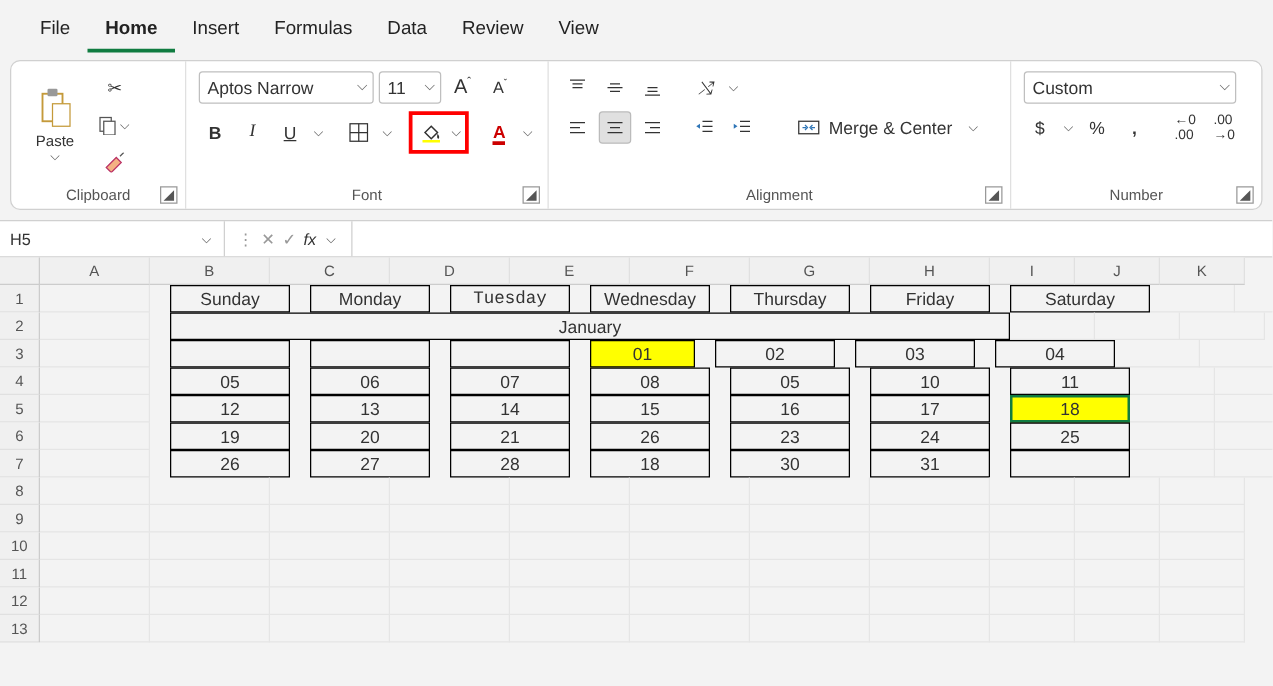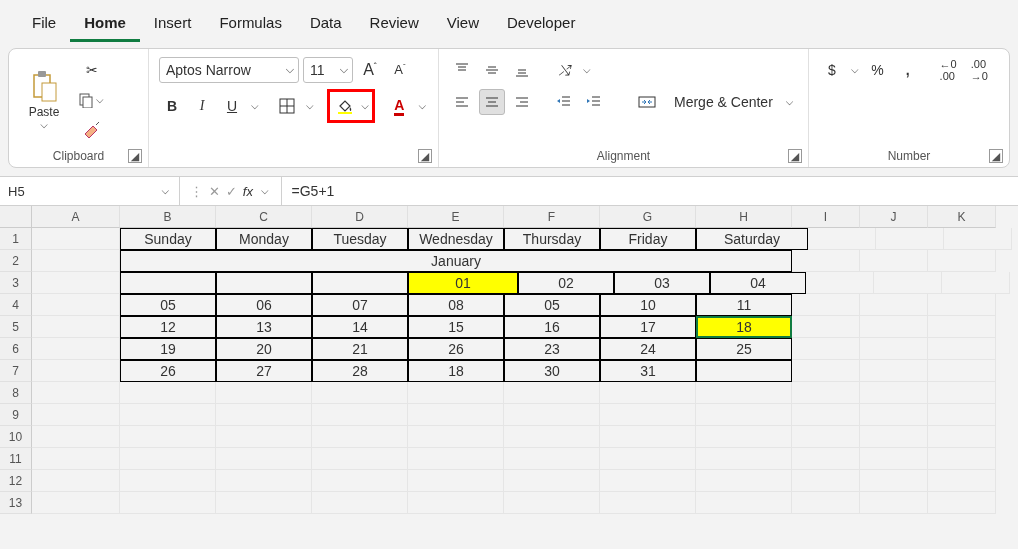--- a/index.html
+++ b/index.html
@@ -38,36 +38,35 @@
   .grid-wrap{display:flex;}
   .rowhdrs{display:flex;flex-direction:column;}
   .corner{width:32px;height:22px;background:#f0f0f0;border-right:1px solid #ccc;border-bottom:1px solid #ccc;}
   .rowhdr{width:32px;height:22px;background:#f0f0f0;border-right:1px solid #ccc;border-bottom:1px solid #e0e0e0;display:flex;align-items:center;justify-content:center;font-size:12px;color:#555;}
   .cols{display:flex;flex-direction:column;flex:1;}
   .colhdrs{display:flex;height:22px;}
   .colhdr{background:#f0f0f0;border-right:1px solid #e0e0e0;border-bottom:1px solid #ccc;display:flex;align-items:center;justify-content:center;font-size:12px;color:#555;}
   .cells{position:relative;}
   .cellrow{display:flex;height:22px;}
   .cell{border-right:1px solid #e5e5e5;border-bottom:1px solid #e5e5e5;display:flex;align-items:center;justify-content:center;font-size:14px;position:relative;}
-  .tb-t{border-top:1px solid #000 !important;} .tb-b{border-bottom:1px solid #000 !important;} .tb-l{border-left:1px solid #000 !important;} .tb-r{border-right:1px solid #000 !important;}
+  .tb-t{border-top:1px solid #000 !important;} .tb-b{border-bottom:1px solid #000 !important;} .tb-l{border-left:1px solid #000 !important;} .tb-r{border-right:1px solid #000 !important;margin-left:16px;}
   .hl{background:#FFFF00;}
   .sel-cursor::after{content:"";position:absolute;inset:-1px;border:2px solid #107c41;pointer-events:none;}
 </style>
 </head>
 <body>
 
 <div class="tabs">
   <div class="tab">File</div>
   <div class="tab active">Home</div>
   <div class="tab">Insert</div>
   <div class="tab">Formulas</div>
   <div class="tab">Data</div>
   <div class="tab">Review</div>
   <div class="tab">View</div>
-  <div class="tab">Developer</div>
 </div>
 
 <div class="ribbon">
 
   <div class="group" style="width:140px;">
     <div class="row">
       <div class="bigbtn">
         <svg width="32" height="36">
             <rect x="6" y="6" width="16" height="22" fill="#fff" stroke="#c49a3a" stroke-width="1.5"></rect>
             <rect x="10" y="2" width="8" height="6" rx="1" fill="#999"></rect>
@@ -138,20 +137,21 @@
             </svg>
           </span>
         <span class="dd-caret">⌵</span>
       </span>
       <span style="width:4px;"></span>
       <span class="btn">
           <span style="display:inline-block;"><span style="color:#c00;font-weight:600;">A</span><div style="height:3px;background:#c00;"></div></span>
         </span>
         <span class="dd-caret">⌵</span>
     </div>
+    <div class="group-label">Font</div>
     <div class="dlaunch">◢</div>
   </div>
 
   <div class="group" style="width:370px;">
     <div class="row" style="margin-bottom:6px;">
       <span class="btn">
           <svg width="16" height="16">
             <line x1="2" y1="2" x2="14" y2="2" stroke="#333"></line>
             <line x1="4" y1="5" x2="12" y2="5" stroke="#333"></line>
             <line x1="4" y1="8" x2="12" y2="8" stroke="#333"></line>
@@ -216,29 +216,34 @@
             <line x1="6" y1="11" x2="14" y2="11" stroke="#333"></line>
             <path d="M1 5 L4 7 L1 9" fill="#2e75b6"></path>
           </svg>
         </span>
       <span style="width:16px;"></span>
       <span class="btn" style="width:auto;padding:0 6px;">
         <svg width="18" height="16">
             <rect x="1" y="3" width="16" height="10" fill="none" stroke="#333"></rect>
             <path d="M4 8 L7 8 M6 6 L8 8 L6 10 M14 8 L11 8 M12 6 L10 8 L12 10" stroke="#2e75b6" fill="none"></path>
           </svg>
-        <span style="margin-left:18px;">Merge &amp; Center</span>
+        <span style="margin-left:7px;">Merge &amp; Center</span>
       </span>
         <span class="dd-caret">⌵</span>
     </div>
     <div class="group-label">Alignment</div>
     <div class="dlaunch">◢</div>
   </div>
 
   <div class="group" style="flex:1;">
+    <div class="row" style="margin-bottom:6px;">
+      <div class="sel" style="width:170px;">
+          <span>Custom</span>
+        </div>
+    </div>
     <div class="row" style="font-size:17px;">
       <span class="btn">$</span>
         <span class="dd-caret">⌵</span>
       <span class="btn">%</span>
       <span class="btn" style="font-weight:700;">,</span>
       <span style="width:6px;"></span>
       <span class="btn">
           <span style="font-size:11px;">←0<br>.00</span>
         </span>
       <span class="btn">
@@ -255,21 +260,20 @@
     <span>H5</span>
     <span class="dd-caret">⌵</span>
   </div>
   <div class="fx-ctrl">
     <span>⋮</span>
     <span>✕</span>
     <span>✓</span>
     <span style="font-style:italic;color:#333;">fx</span>
       <span class="dd-caret">⌵</span>
   </div>
-  <div class="formula-input"><span>=G5+1</span></div>
 </div>
 
 <div class="grid-wrap">
   <div class="rowhdrs">
     <div class="corner"></div>
     <div id="rowhdr-container">
         <div class="rowhdr">1</div>
         <div class="rowhdr">2</div>
         <div class="rowhdr">3</div>
         <div class="rowhdr">4</div>
@@ -296,42 +300,42 @@
         <div class="colhdr" style="width: 96px;">H</div>
         <div class="colhdr" style="width: 68px;">I</div>
         <div class="colhdr" style="width: 68px;">J</div>
         <div class="colhdr" style="width: 68px;">K</div>
       </div>
     <div class="cells" id="cell-container">
         <div class="cellrow">
           <div class="cell" style="width: 88px;"></div>
           <div class="cell tb-t tb-b tb-l tb-r" style="width: 96px;">Sunday</div>
           <div class="cell tb-t tb-b tb-r tb-l" style="width: 96px;">Monday</div>
-          <div class="cell tb-t tb-b tb-r tb-l" style="width: 96px;">Tuesday</div>
+          <div class="cell tb-t tb-b tb-r tb-l" style="width: 96px; font-family: Liberation Mono, monospace;">Tuesday</div>
           <div class="cell tb-t tb-b tb-r tb-l" style="width: 96px;">Wednesday</div>
           <div class="cell tb-t tb-b tb-r tb-l" style="width: 96px;">Thursday</div>
           <div class="cell tb-t tb-b tb-r tb-l" style="width: 96px;">Friday</div>
           <div class="cell tb-t tb-b tb-r tb-l" style="width: 112px;">Saturday</div>
           <div class="cell" style="width: 68px;"></div>
           <div class="cell" style="width: 68px;"></div>
           <div class="cell" style="width: 68px;"></div>
         </div>
         <div class="cellrow">
           <div class="cell" style="width: 88px;"></div>
           <div class="cell tb-t tb-b tb-l tb-r" style="width: 672px;">January</div>
           <div class="cell" style="width: 68px;"></div>
           <div class="cell" style="width: 68px;"></div>
           <div class="cell" style="width: 68px;"></div>
         </div>
         <div class="cellrow">
           <div class="cell" style="width: 88px;"></div>
           <div class="cell tb-t tb-b tb-l tb-r" style="width: 96px;"></div>
           <div class="cell tb-t tb-b tb-l tb-r" style="width: 96px;"></div>
           <div class="cell tb-t tb-b tb-l tb-r" style="width: 96px;"></div>
-          <div class="cell tb-t tb-b tb-l tb-r hl" style="width: 110px; text-align: center;">01</div>
+          <div class="cell tb-t tb-b tb-l tb-r hl" style="width: 84px; text-align: center;">01</div>
           <div class="cell tb-t tb-b tb-l tb-r" style="width: 96px;">02</div>
           <div class="cell tb-t tb-b tb-l tb-r" style="width: 96px;">03</div>
           <div class="cell tb-t tb-b tb-r tb-l" style="width: 96px;">04</div>
           <div class="cell" style="width: 68px;"></div>
           <div class="cell" style="width: 68px;"></div>
           <div class="cell" style="width: 68px;"></div>
         </div>
         <div class="cellrow">
           <div class="cell" style="width: 88px;"></div>
           <div class="cell tb-t tb-b tb-l tb-r" style="width: 96px;">05</div>

